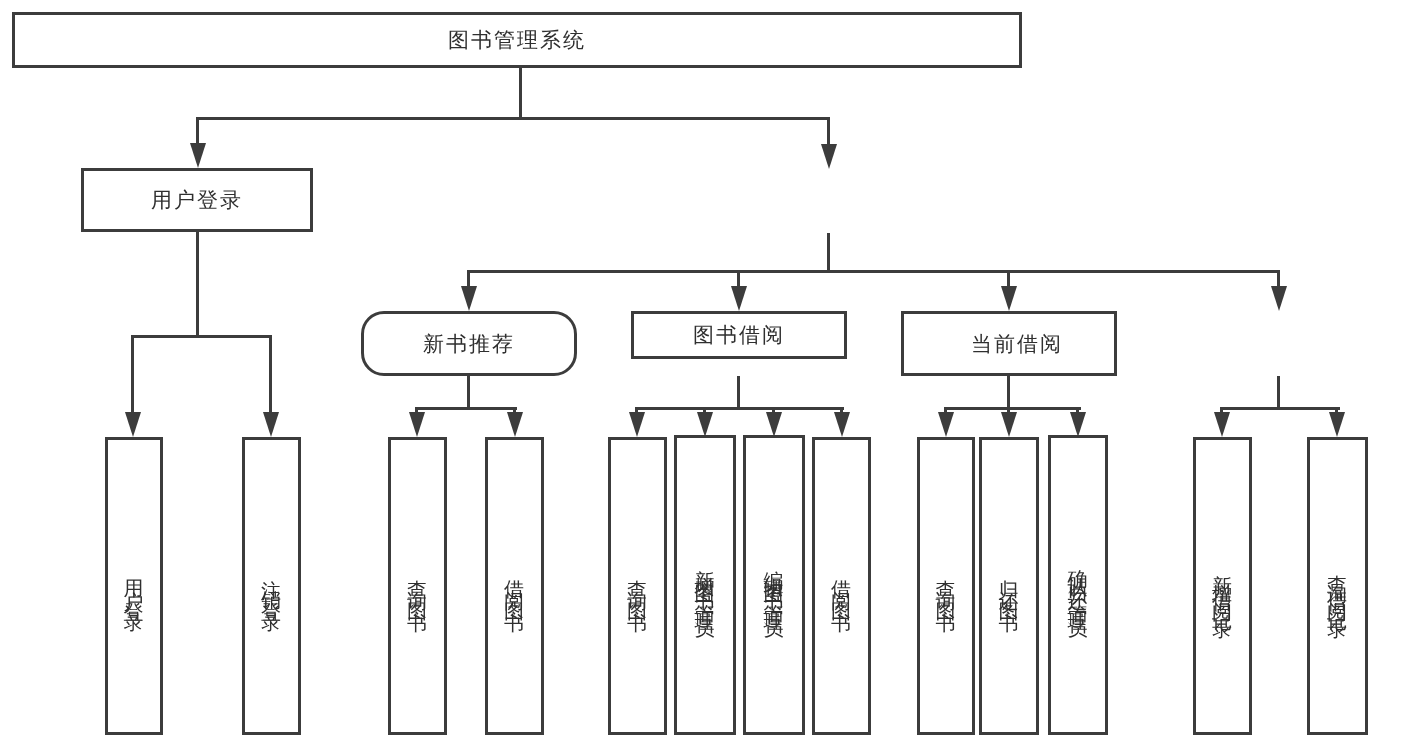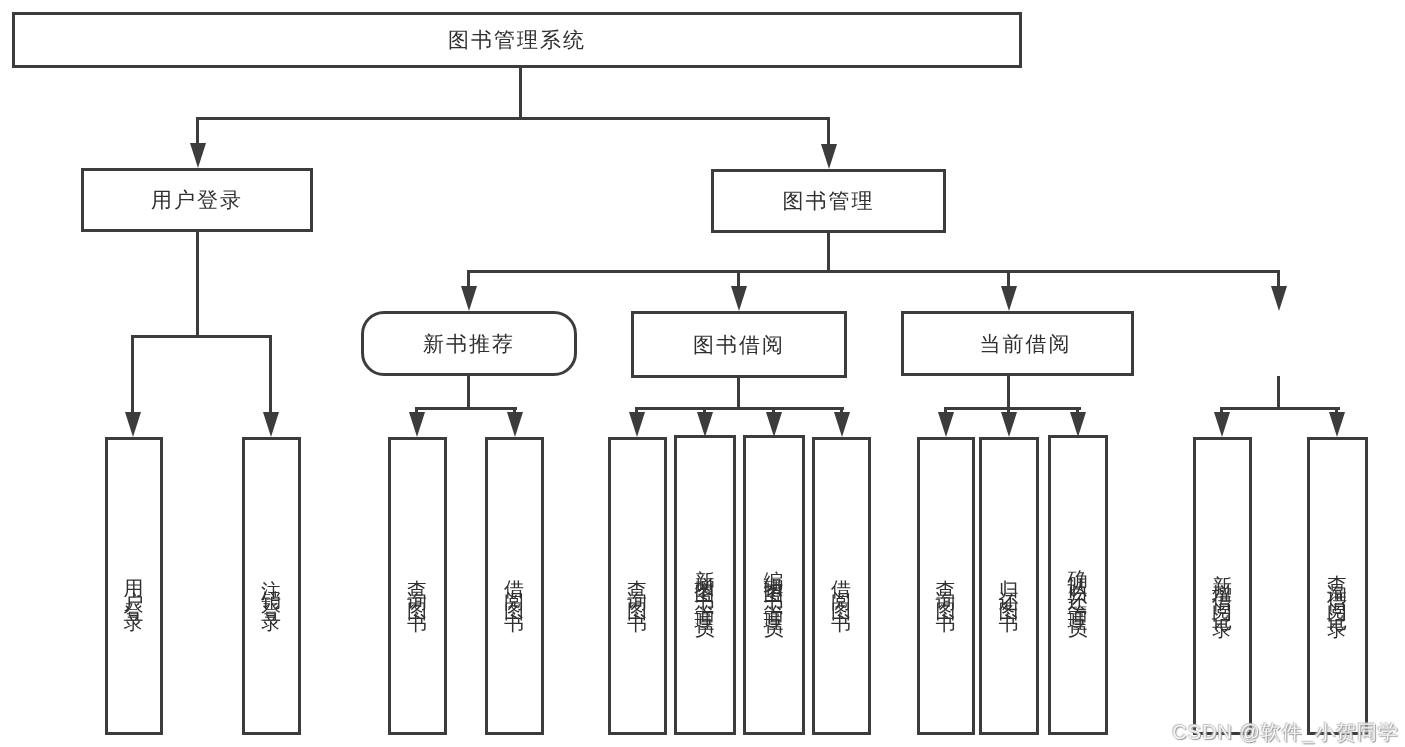--- a/index.html
+++ b/index.html
@@ -57,37 +57,33 @@
     color: #f3f3f3;
     text-shadow: 1px 1px 1px #9a9a9a, -1px -1px 1px #c4c4c4, 0 0 2px #ababab;
     z-index: 50;
     white-space: nowrap;
   }
 </style>
 </head>
 <body>
 
 <div class="canvas" id="canvas" style="background: rgb(255, 255, 255);">
-  <div class="watermark">CSDN @软件_小贺同学</div>
 <div class="node h" style="left: 12px; top: 12px; width: 1010px; height: 56px; border-color: rgb(60, 60, 60);">
       <span style="color: rgb(47, 47, 47);">图书管理系统</span>
     </div>
     <div class="node h" style="left: 81px; top: 168px; width: 232px; height: 64px; border-color: rgb(60, 60, 60);">
       <span style="color: rgb(47, 47, 47);">用户登录</span>
     </div>
-    <div class="node h" style="left: 711px; top: 169px; width: 235px; height: 64px; border-color: rgb(60, 60, 60);">
-      <span style="color: rgb(47, 47, 47);">图书管理</span>
-    </div>
     <div class="node h" style="left: 361px; top: 311px; width: 216px; height: 65px; border-color: rgb(60, 60, 60); border-radius: 23px;">
       <span style="color: rgb(47, 47, 47);">新书推荐</span>
     </div>
-    <div class="node h" style="left: 631px; top: 311px; width: 216px; height: 67px; border-color: rgb(60, 60, 60);">
+    <div class="node h" style="left: 631px; top: 311px; width: 216px; height: 48px; border-color: rgb(60, 60, 60);">
       <span style="color: rgb(47, 47, 47);">图书借阅</span>
     </div>
-    <div class="node h" style="left: 901px; top: 311px; width: 233px; height: 65px; border-color: rgb(60, 60, 60); padding-left: 16px;">
+    <div class="node h" style="left: 901px; top: 311px; width: 216px; height: 65px; border-color: rgb(60, 60, 60); padding-left: 16px;">
       <span style="color: rgb(47, 47, 47);">当前借阅</span>
     </div>
     <div class="node v" style="left: 105px; top: 437px; width: 58px; height: 298px; border-color: rgb(60, 60, 60);">
       <span style="color: rgb(47, 47, 47);">用户登录</span>
     </div>
     <div class="node v" style="left: 242px; top: 437px; width: 59px; height: 298px; border-color: rgb(60, 60, 60);">
       <span style="color: rgb(47, 47, 47);">注销登录</span>
     </div>
     <div class="node v" style="left: 388px; top: 437px; width: 59px; height: 298px; border-color: rgb(60, 60, 60);">
       <span style="color: rgb(47, 47, 47);">查询图书</span>

